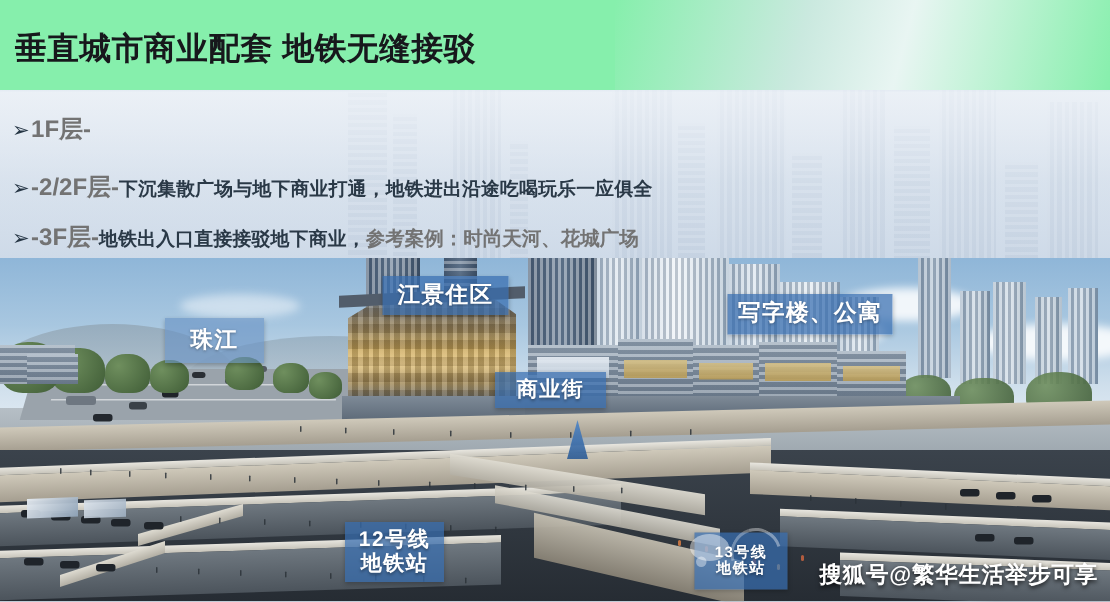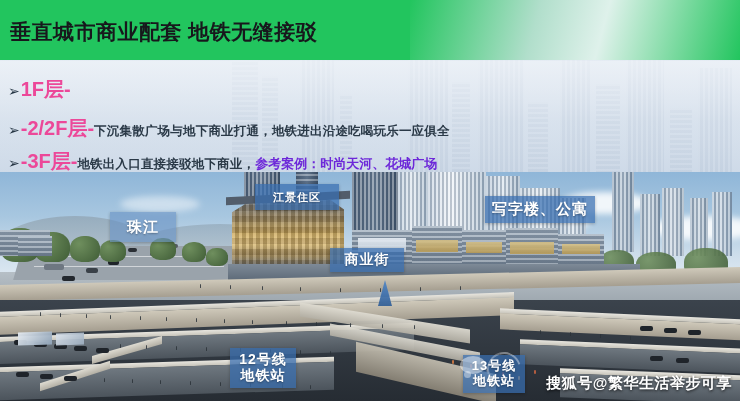--- a/index.html
+++ b/index.html
@@ -5,21 +5,21 @@
   html,body{margin:0;padding:0;}
   body{
     width:740px;height:401px;
     background:#ffffff;
     font-family:"Liberation Sans","DejaVu Sans",sans-serif;
     overflow:hidden;
   }
   .slide{position:relative;width:740px;height:401px;overflow:hidden;background:#fff;}
 
   
-  .title-area{position:absolute;left:0;top:0;width:740px;height:60px;background:#22c55e;overflow:hidden;}
+  .title-area{position:absolute;left:0;top:0;width:740px;height:60px;background:#86efac;overflow:hidden;}
   .title-area .sheen{position:absolute;right:0;top:0;width:330px;height:60px;
     background:linear-gradient(105deg,rgba(255,255,255,0) 0%,rgba(225,231,240,.75) 38%,rgba(243,246,250,.9) 58%,rgba(255,255,255,0) 100%);}
   .title-text{position:absolute;left:10px;top:18px;font-size:21px;font-weight:bold;color:#17181c;
     letter-spacing:.5px;white-space:nowrap;}
 
   
   .band{position:absolute;left:0;top:60px;width:740px;height:112px;overflow:hidden;
     background:linear-gradient(180deg,#e9eef4 0%,#dfe7f0 35%,#d7e1ec 70%,#cfdbe8 100%);}
   .band-photo{position:absolute;inset:0;opacity:.5;}
   
@@ -28,24 +28,24 @@
     background:repeating-linear-gradient(180deg,rgba(255,255,255,.45) 0 2px,rgba(120,140,165,.25) 2px 5px);}
   .bt.v i{background:repeating-linear-gradient(90deg,rgba(255,255,255,.5) 0 2px,rgba(120,140,165,.3) 2px 5px);}
   .band-haze{position:absolute;inset:0;background:linear-gradient(180deg,rgba(236,241,247,.82),rgba(215,225,237,.55) 55%,rgba(205,217,232,.5));}
   .band-topline{position:absolute;left:0;top:0;width:740px;height:1px;background:rgba(168,192,216,.55);}
 
   .bullet{position:absolute;left:8px;white-space:nowrap;color:#22303f;display:flex;align-items:baseline;}
   .b1{top:76px;}
   .b2{top:115px;}
   .b3{top:148px;}
   .bul-mark{font-size:14px;font-weight:bold;color:#263645;margin-right:1px;}
-  .bul-head{font-size:20px;font-weight:bold;color:#ec4899;letter-spacing:0px;}
+  .bul-head{font-size:16px;font-weight:bold;color:#737373;letter-spacing:0px;}
   .bul-body{font-size:13.5px;font-weight:bold;color:#2a3947;letter-spacing:.2px;}
   .bul-body.small{font-size:12.5px;text-align:center;}
-  .bul-strong{font-size:13px;font-weight:bold;color:#6d28d9;}
+  .bul-strong{font-size:13px;font-weight:bold;color:#737373;}
 
   
   .photo{position:absolute;left:0;top:172px;width:740px;height:229px;overflow:hidden;background:#9fb7cf;}
   .sky{position:absolute;left:0;top:0;width:740px;height:118px;
     background:linear-gradient(180deg,#8fb6d8 0%,#a8c7e0 38%,#cfdfec 72%,#e6eef5 100%);}
   .cloud{position:absolute;border-radius:50%;background:rgba(255,255,255,.85);filter:blur(3px);}
 
   
   .tower{position:absolute;background:linear-gradient(90deg,#a9bccf,#c3d2e0 45%,#8fa6bc);}
   .tower.dark{background:linear-gradient(90deg,#4a5d74,#6b7f96 50%,#3e5065);}
@@ -393,38 +393,38 @@
     <div class="ped" style="left:460px;top:114px;"></div>
 
     <div style="position:absolute;left:378px;top:108px;width:14px;height:26px;
       background:linear-gradient(180deg,#4e86c8,#2c5b95);clip-path:polygon(50% 0,100% 100%,0 100%);opacity:.9;"></div>
   </div>
 
   <div class="lab lite" style="left:110px;top:212px;width:66px;height:30px;font-size:15px;">
     <span>珠江</span>
   </div>
 
-  <div class="lab" style="left:255px;top:184px;width:84px;height:26px;font-size:11px;">
+  <div class="lab" style="left:255px;top:184px;width:84px;height:26px;font-size:15px;">
     <span>江景住区</span>
   </div>
 
   <div class="lab" style="left:485px;top:196px;width:110px;height:27px;font-size:15px;">
     <span>写字楼、公寓</span>
   </div>
 
   <div class="lab" style="left:330px;top:248px;width:74px;height:24px;font-size:14px;">
     <span>商业街</span>
   </div>
 
   <div class="lab two" style="left:230px;top:348px;width:66px;height:40px;font-size:14px;">
     <span>12号线</span>
     <span>地铁站</span>
   </div>
 
-  <div class="lab two" style="left:463px;top:355px;width:62px;height:38px;font-size:13px;">
+  <div class="lab two" style="left:463px;top:355px;width:62px;height:38px;font-size:10px;">
     <span>13号线</span>
     <span>地铁站</span>
   </div>
 
   <div class="wm-bubble"></div>
   <div class="wm-swoosh"></div>
 
   <div class="watermark">搜狐号@繁华生活举步可享</div>
 
 </div>

